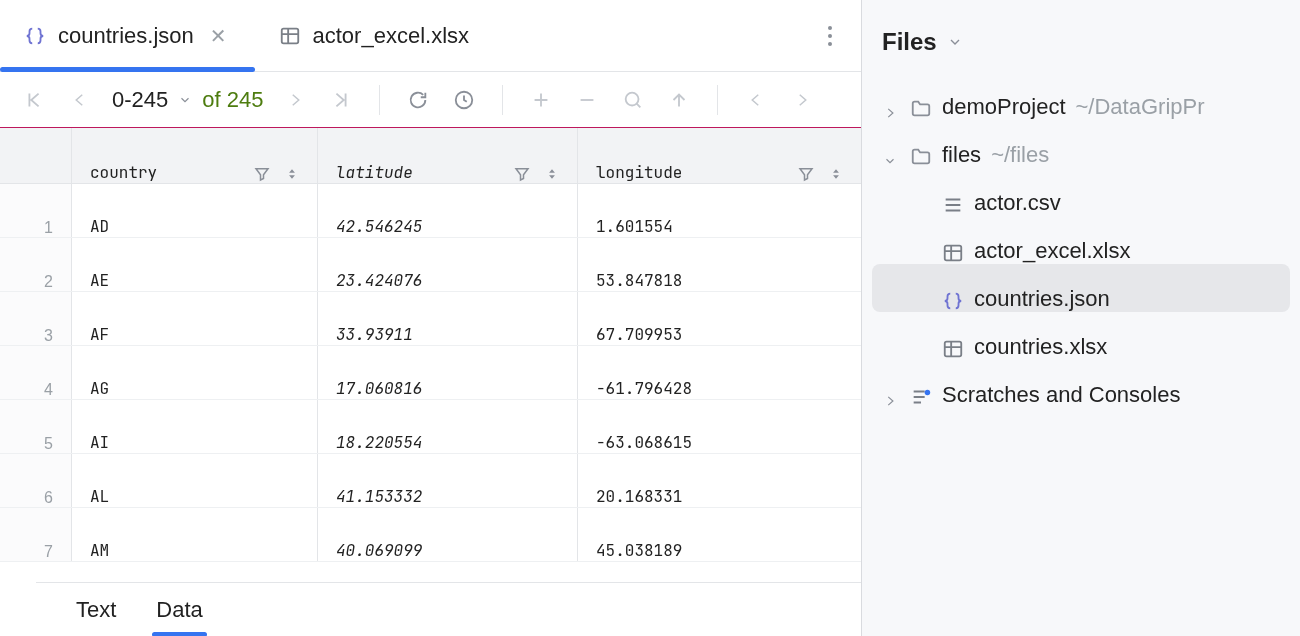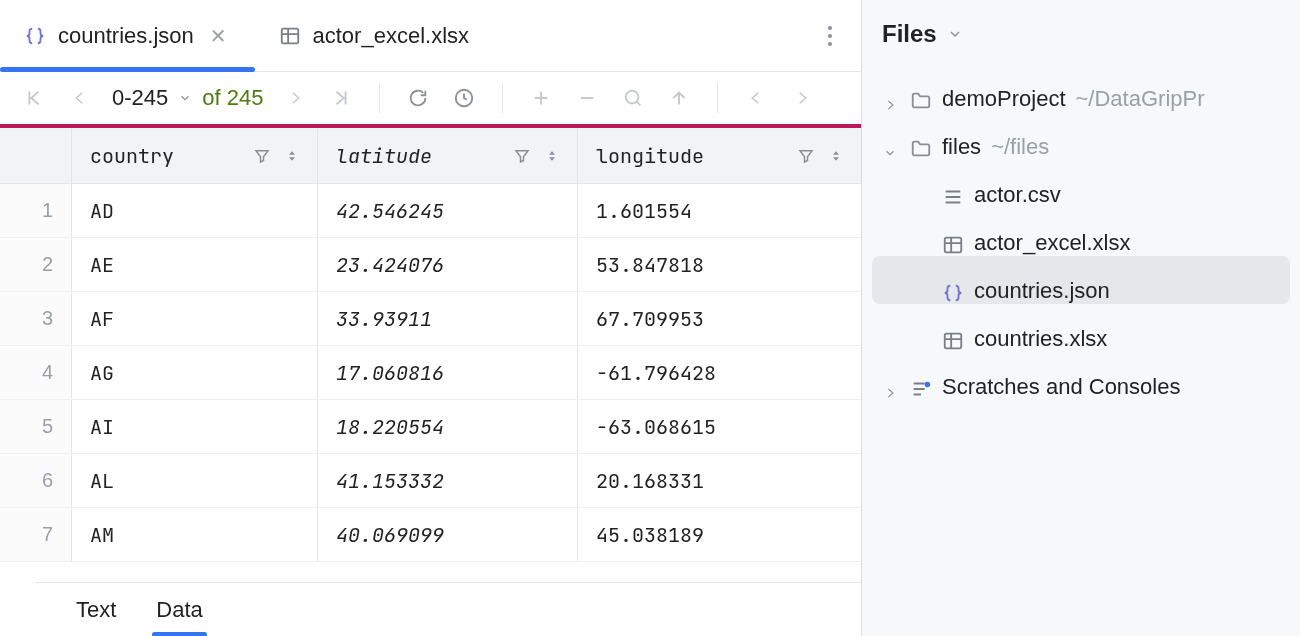--- a/index.html
+++ b/index.html
@@ -1,42 +1,42 @@
 <!DOCTYPE html>
 <html><head>
 <meta charset="utf-8">
 <style>
   * { box-sizing: border-box; margin: 0; padding: 0; }
   html, body { width: 1300px; height: 636px; overflow: hidden; font-family: -apple-system, BlinkMacSystemFont, "Segoe UI", Arial, sans-serif; font-size: 22px; color: #222; background: #fff; }
   .root { display: flex; width: 100%; height: 100%; border-radius: 31px; }
   .main { flex: 0 0 862px; display: flex; flex-direction: column; border-right: 1px solid #d9dbdf; }
-  .side { flex: 1; background: #f7f8fa; display: flex; flex-direction: column; padding-top: 10px; }
+  .side { flex: 1; background: #f7f8fa; display: flex; flex-direction: column; padding-top: 18px; }
 
   
   .tabs { display: flex; align-items: center; height: 72px; border-bottom: 1px solid #e3e5e8; position: relative; }
   .tab { display: flex; align-items: center; gap: 12px; padding: 0 24px; height: 100%; position: relative; cursor: pointer; }
   .tab.active::after { content: ""; position: absolute; left: 0; right: 0; bottom: -1px; height: 5px; background: #3574f0; border-radius: 3px; }
   .tab .close { color: #9aa0a6; font-size: 20px; padding: 4px; }
   .tabs .kebab { margin-left: auto; padding: 0 28px; color: #8a8f98; letter-spacing: 2px; font-size: 22px; cursor: pointer; }
 
   
-  .toolbar { display: flex; align-items: center; height: 56px; padding: 0 20px; gap: 18px; color: #8a8f98; border-bottom: 4px solid #be185d; }
+  .toolbar { display: flex; align-items: center; height: 56px; padding: 0 20px; gap: 18px; color: #8a8f98; border-bottom: 1px solid #be185d; }
   .toolbar .sep { width: 1px; height: 30px; background: #e3e5e8; margin: 0 6px; }
   .t-btn { display: flex; align-items: center; justify-content: center; width: 28px; height: 28px; cursor: pointer; }
   .t-btn svg { stroke: #8a8f98; }
   .t-btn.disabled svg { stroke: #c4c8ce; }
   .rowrange { display: flex; align-items: center; gap: 10px; color: #222; font-size: 22px; }
   .rowrange .of { color: #4d7c0f; }
   .rowrange .chev { color: #8a8f98; }
 
   
   .grid { flex: 1; overflow: hidden; display: flex; flex-direction: column; }
   .ghead, .grow { display: flex; }
   .ghead { background: #f2f3f5; height: 56px; border-bottom: 1px solid #e3e5e8; }
-  .gcell { display: flex; align-items: center; padding: 0 18px; font-family: "JetBrains Mono", Menlo, Consolas, monospace; font-size: 20px; }
+  .gcell { display: flex; align-items: flex-end; padding: 0 18px; font-family: "JetBrains Mono", Menlo, Consolas, monospace; font-size: 16px; }
   .gutter { flex: 0 0 72px; justify-content: flex-end; color: #9aa0a6; background: #fbfbfc; border-right: 1px solid #e3e5e8; font-family: -apple-system, Arial, sans-serif; }
   .ghead .gutter { background: #f2f3f5; }
   .c0 { flex: 0 0 246px; border-right: 1px solid #e3e5e8; }
   .c1 { flex: 0 0 260px; border-right: 1px solid #e3e5e8; font-style: italic; }
   .c2 { flex: 1; }
   .ghead .gcell:not(.gutter) { justify-content: space-between; font-family: "JetBrains Mono", Menlo, Consolas, monospace; }
   .hicons { display: flex; align-items: center; gap: 14px; color: #8a8f98; }
   .grow { height: 54px; border-bottom: 1px solid #eef0f2; }
 
   

